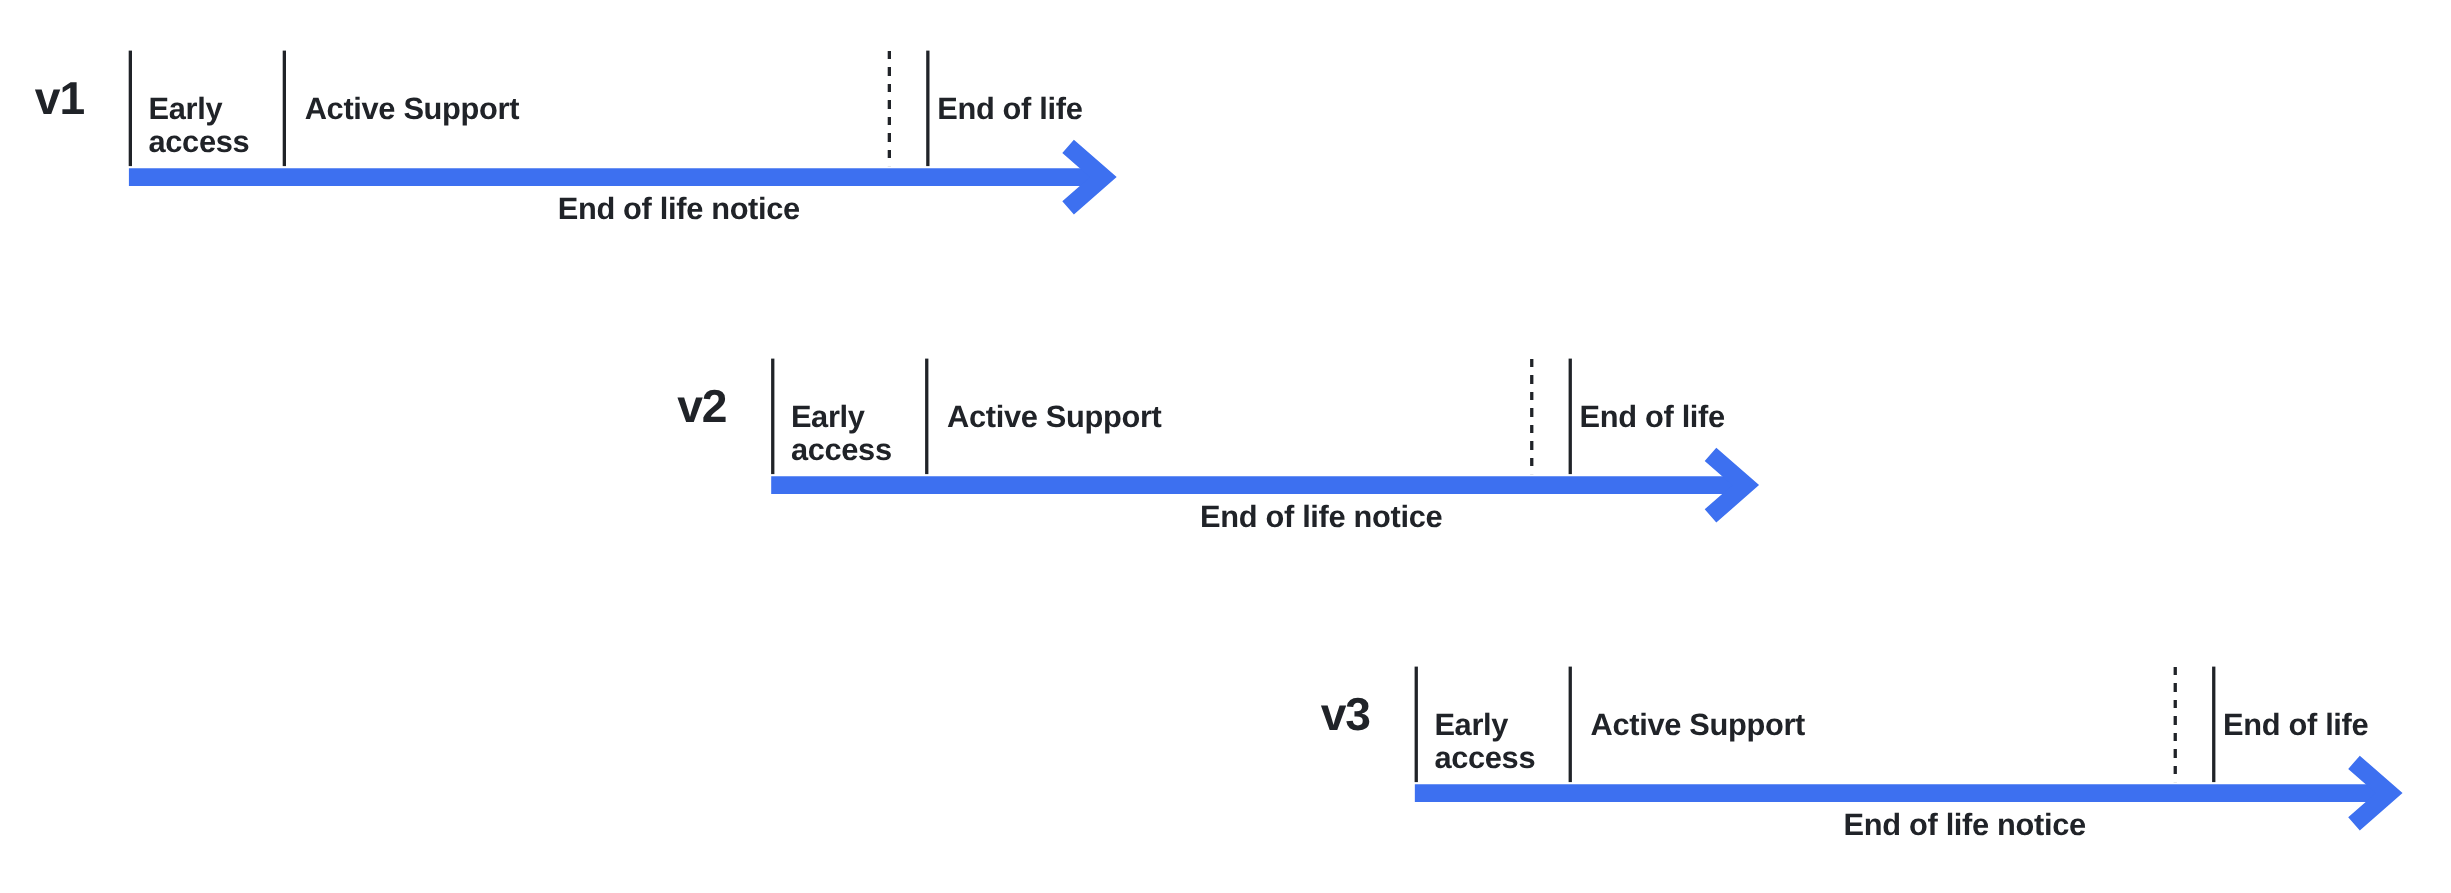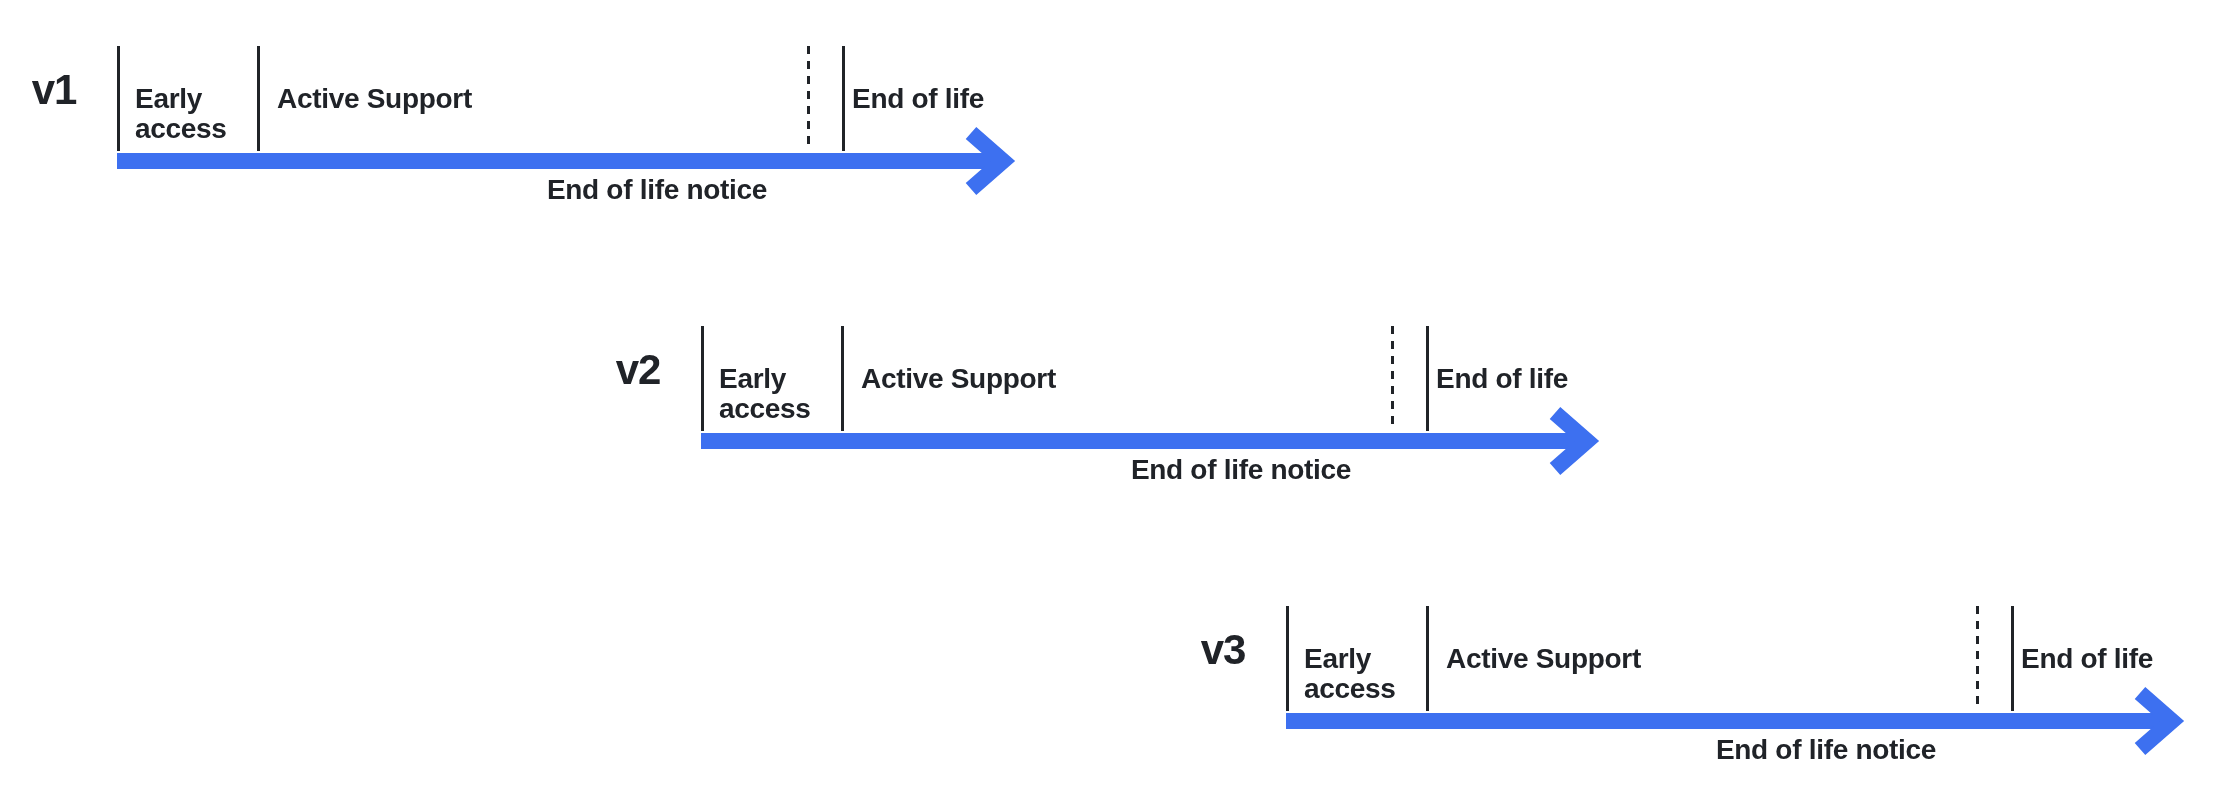--- a/index.html
+++ b/index.html
@@ -74,21 +74,21 @@
     position: absolute;
     left: 117px;
     top: 75px;
     color: var(--accent, #3D70F0);
   }
   .notice-label {
     position: absolute;
     left: 507px;
     top: 128px;
     width: 300px;
-    text-align: center;
+    text-align: left;
     font-size: 28px;
     line-height: 32px;
     font-weight: 700;
     letter-spacing: -0.3px;
     white-space: nowrap;
   }
 </style>
 </head>
 <body>
 

